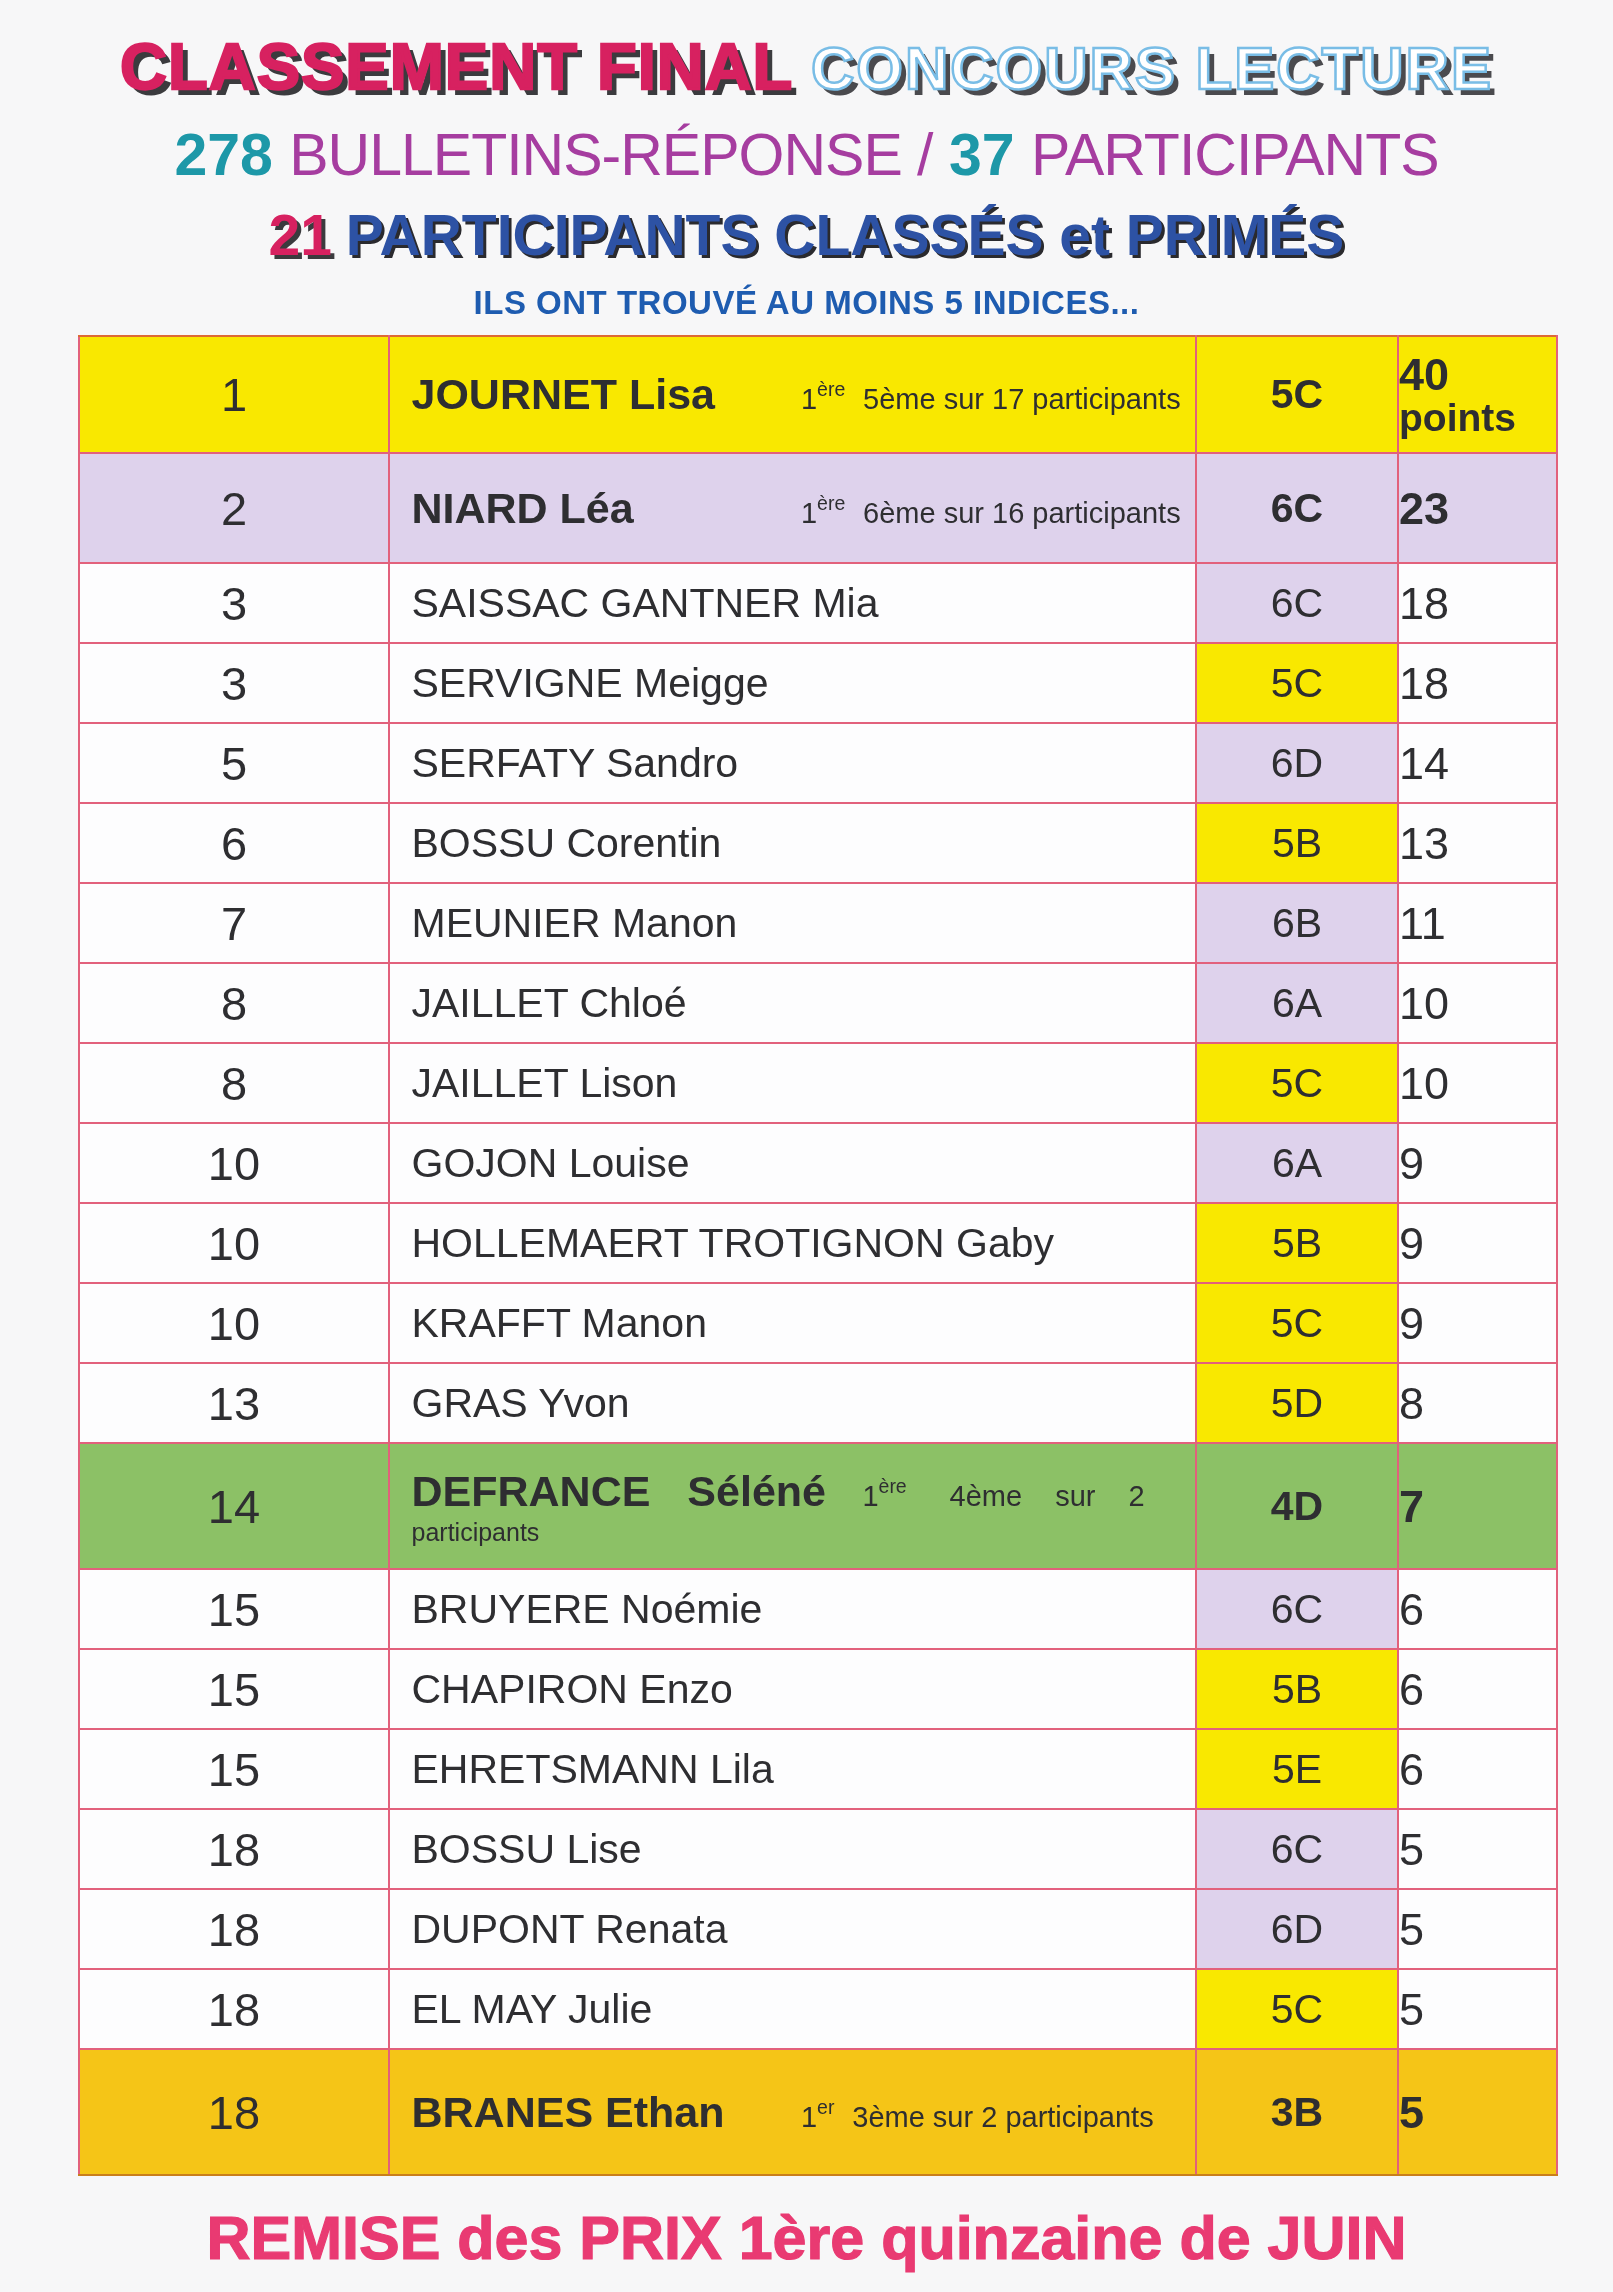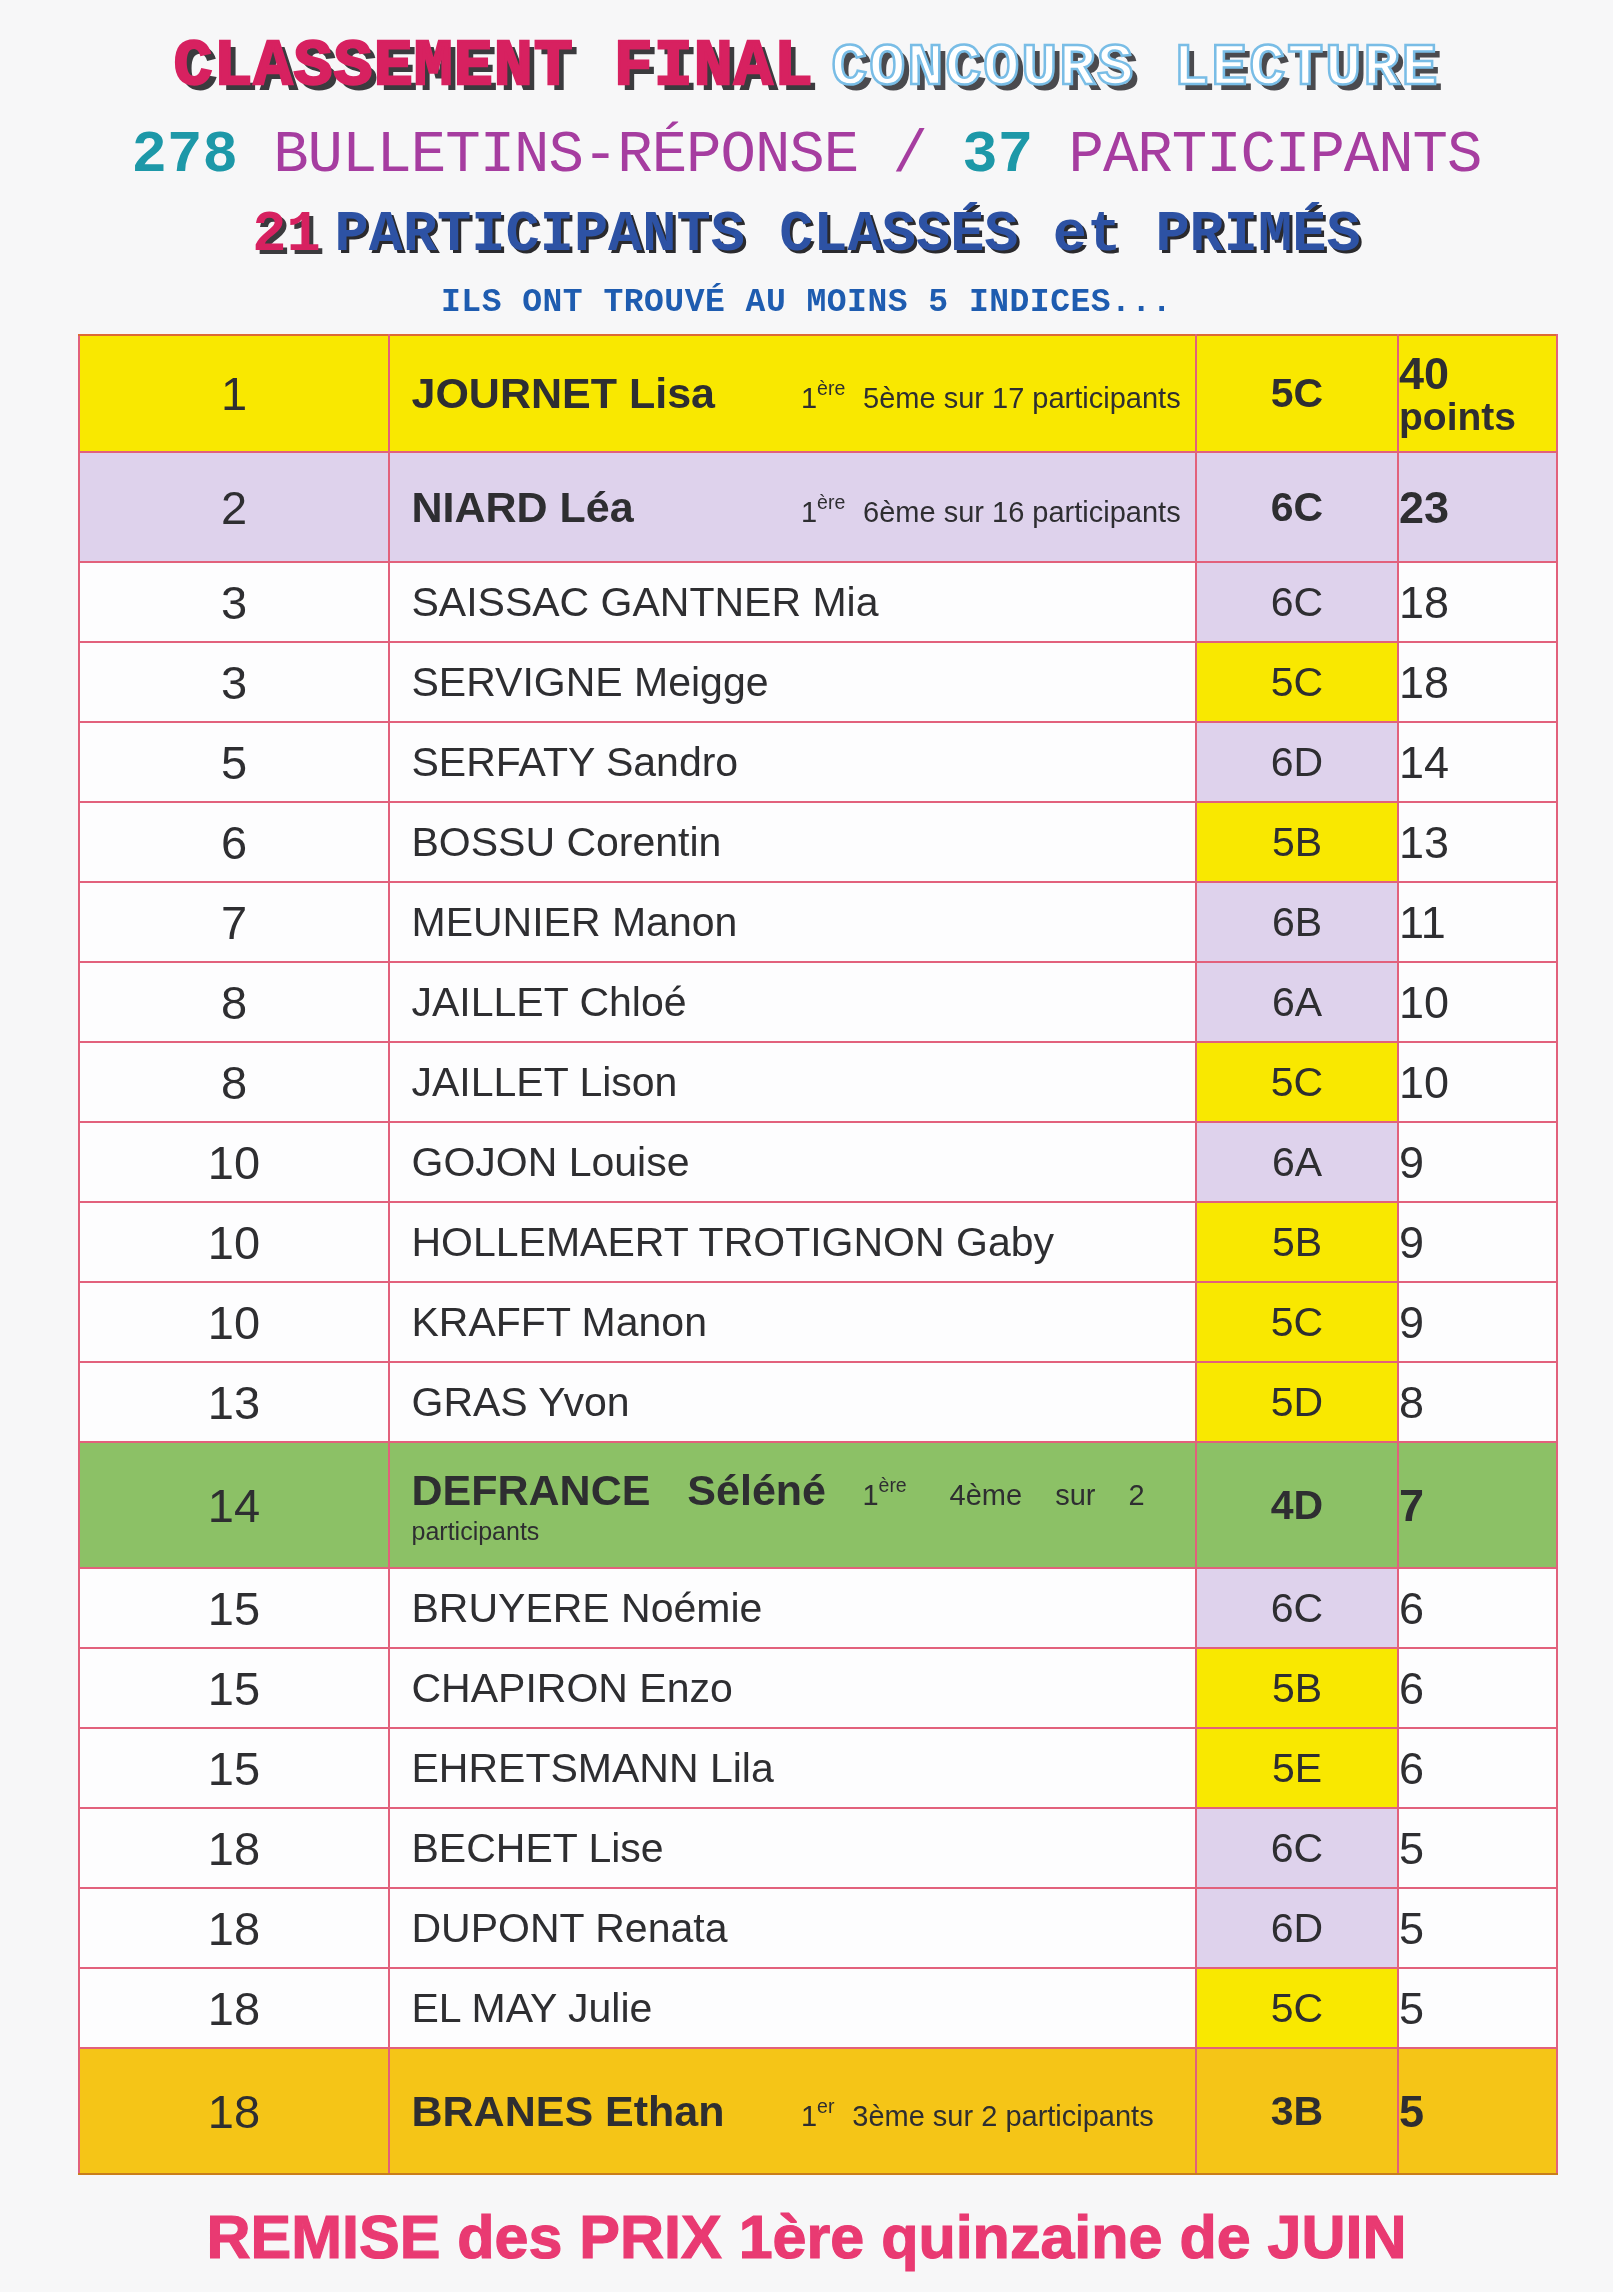--- a/index.html
+++ b/index.html
@@ -8,21 +8,21 @@
     --dark-blue:#2d52a4; --bright-blue:#1e5cb0; --footer-pink:#e93a72;
     --row-yellow:#f9e800; --row-lavender:#ded2ec; --row-green:#8cc166;
     --row-gold:#f5c517; --border-pink:#e2617c; --text-dark:#2e2e31;
   }
   *{margin:0;padding:0;box-sizing:border-box;}
   html,body{background:#e9e9ec;}
   .page{
     position:relative;width:1613px;height:2293px;background:var(--page-bg);
     font-family:"Liberation Sans",sans-serif;color:var(--text-dark);overflow:hidden;
   }
-  header{padding-top:33px;text-align:center;font-family:Liberation Mono, monospace;}
+  header{padding-top:33px;text-align:center;}
   .title-line{white-space:nowrap;line-height:1.05;}
   .t-main{
     font-size:65px;font-weight:700;color:var(--title-pink);
     -webkit-text-stroke:2.3px var(--title-pink);letter-spacing:1px;
     text-shadow:5.9px 5.9px 0 var(--title-shadow);
   }
   .t-outline{
     font-size:60px;font-weight:700;color:#ffffff;margin-left:17.6px;
     -webkit-text-stroke:2.5px var(--outline-blue);letter-spacing:2px;
     text-shadow:5.9px 5.9px 0 #4a4a4e;
@@ -300,21 +300,21 @@
     </td>
     <td class="c-class cell-yellow">5E</td>
     <td class="c-points">
       <div class="pv">6</div>
 
     </td>
   </tr>
         <tr>
     <td class="c-rank"><span class="rk">18</span></td>
     <td class="c-name">
-      <div class="nline"><span class="nm">BECHET Lise</span> </div>
+      <div class="nline"><span class="nm">BOSSU Lise</span> </div>
 
     </td>
     <td class="c-class cell-lavender">6C</td>
     <td class="c-points">
       <div class="pv">5</div>
 
     </td>
   </tr>
         <tr>
     <td class="c-rank"><span class="rk">18</span></td>

